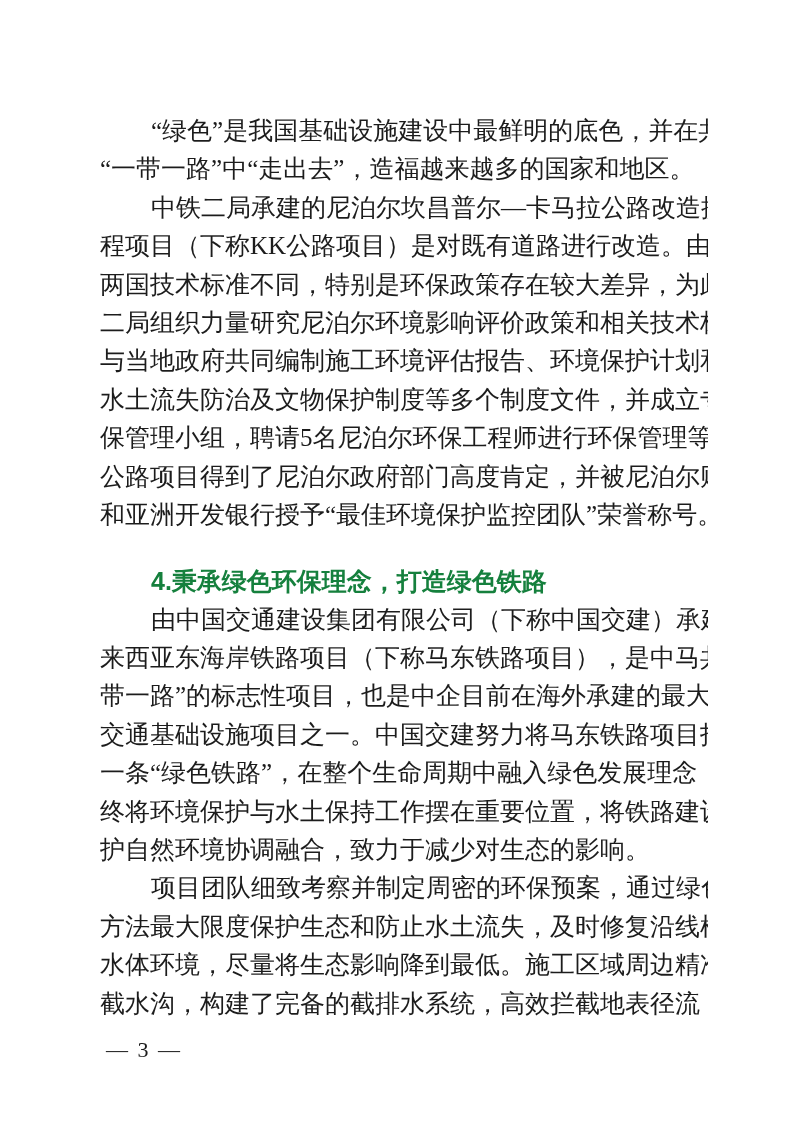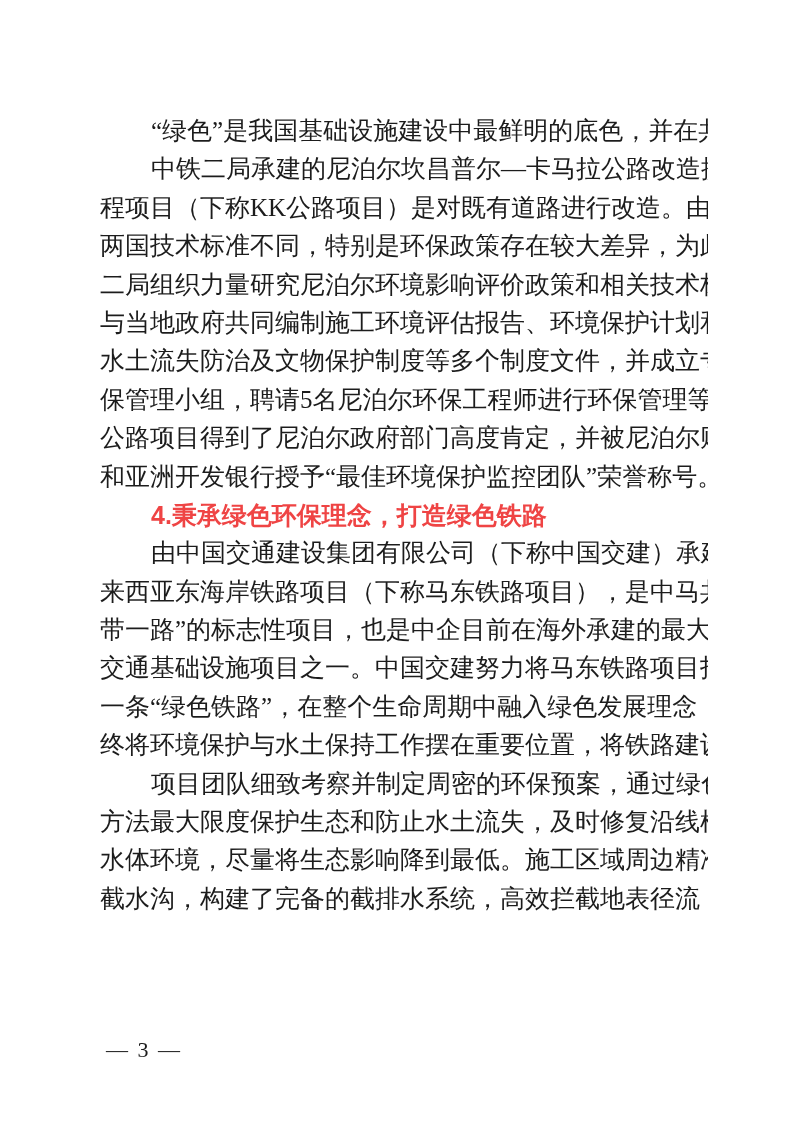--- a/index.html
+++ b/index.html
@@ -36,23 +36,24 @@
     text-align: left;
     text-align-last: left;
     -moz-text-align-last: left;
   }
   .line.indent {
     text-indent: 51px;
   }
   .heading {
     font-family: "Liberation Sans", "DejaVu Sans", sans-serif;
     font-weight: 700;
-    color: #ef4444;
+    color: #15803d;
     text-align: left;
     text-align-last: left;
+    margin-top: 28px;
     -moz-text-align-last: left;
   }
   .footer {
     position: absolute;
     left: 106px;
     top: 1033px;
     height: 34px;
     line-height: 34px;
     font-size: 22px;
     color: #1c1c1c;
@@ -60,20 +61,21 @@
   }
 </style>
 </head>
 <body>
 
 <div class="page">
   <div class="content">
 
     <div class="para">
       <div class="line indent">“绿色”是我国基础设施建设中最鲜明的底色，并在共建</div>
+      <div class="line last">“一带一路”中“走出去”，造福越来越多的国家和地区。</div>
     </div>
 
     <div class="para">
       <div class="line indent">中铁二局承建的尼泊尔坎昌普尔—卡马拉公路改造提升工</div>
       <div class="line">程项目（下称KK公路项目）是对既有道路进行改造。由于中尼</div>
       <div class="line">两国技术标准不同，特别是环保政策存在较大差异，为此中铁</div>
       <div class="line">二局组织力量研究尼泊尔环境影响评价政策和相关技术标准，</div>
       <div class="line">与当地政府共同编制施工环境评估报告、环境保护计划和制度、</div>
       <div class="line">水土流失防治及文物保护制度等多个制度文件，并成立专门环</div>
       <div class="line">保管理小组，聘请5名尼泊尔环保工程师进行环保管理等。KK</div>
@@ -83,20 +85,21 @@
 
     <div class="line heading indent">4.秉承绿色环保理念，打造绿色铁路</div>
 
     <div class="para">
       <div class="line indent">由中国交通建设集团有限公司（下称中国交建）承建的马</div>
       <div class="line">来西亚东海岸铁路项目（下称马东铁路项目），是中马共建“一</div>
       <div class="line">带一路”的标志性项目，也是中企目前在海外承建的最大单体</div>
       <div class="line">交通基础设施项目之一。中国交建努力将马东铁路项目打造成</div>
       <div class="line">一条“绿色铁路”，在整个生命周期中融入绿色发展理念，始</div>
       <div class="line">终将环境保护与水土保持工作摆在重要位置，将铁路建设与保</div>
+      <div class="line last">护自然环境协调融合，致力于减少对生态的影响。</div>
     </div>
 
     <div class="para">
       <div class="line indent">项目团队细致考察并制定周密的环保预案，通过绿色施工</div>
       <div class="line">方法最大限度保护生态和防止水土流失，及时修复沿线植被与</div>
       <div class="line">水体环境，尽量将生态影响降到最低。施工区域周边精准开挖</div>
       <div class="line">截水沟，构建了完备的截排水系统，高效拦截地表径流，有力</div>
     </div>
 
   </div>

